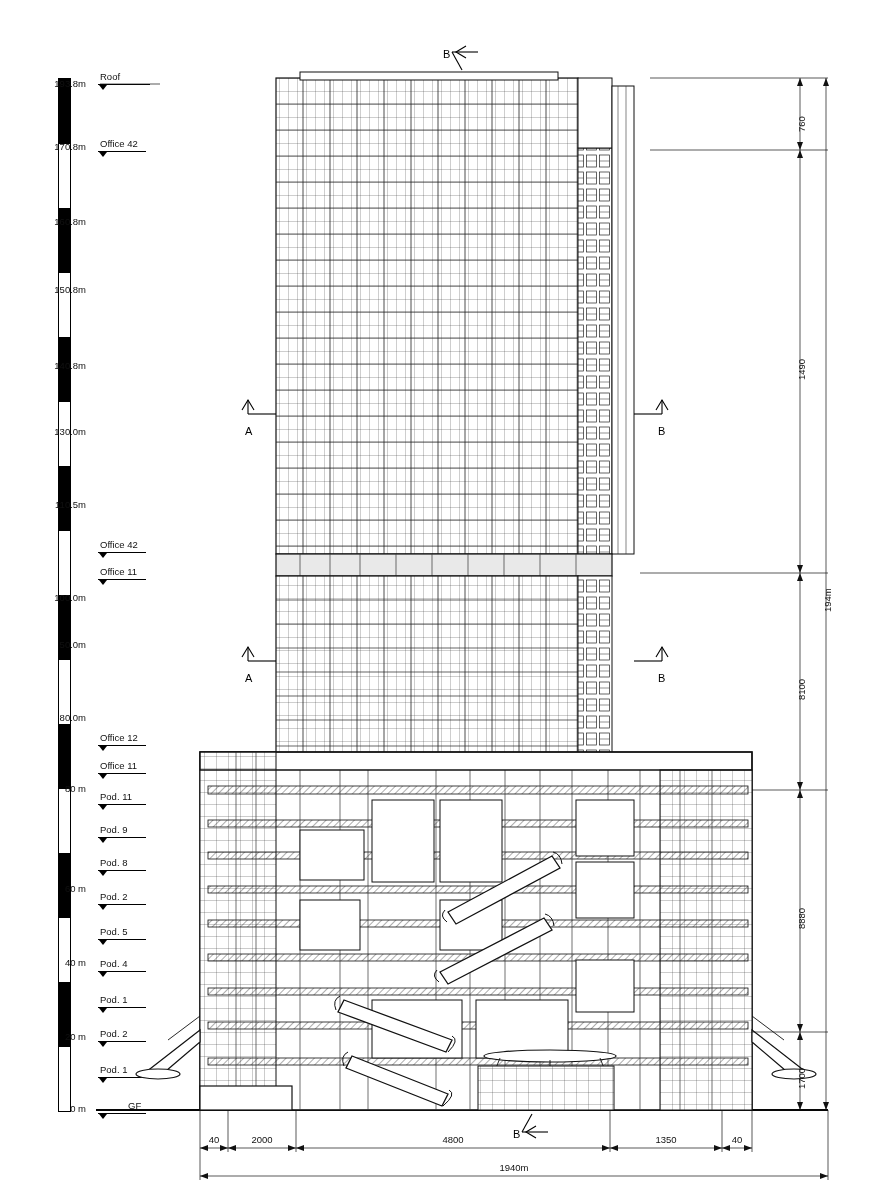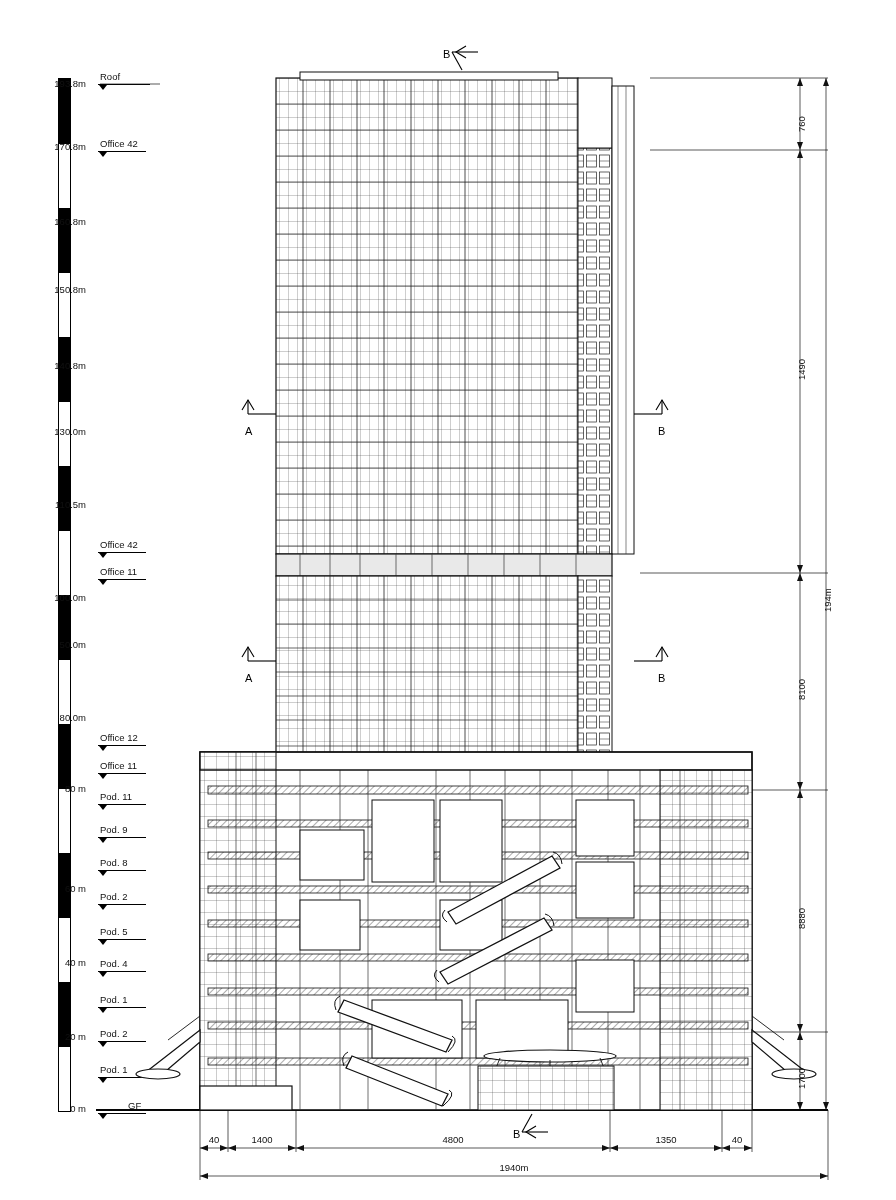--- a/index.html
+++ b/index.html
@@ -457,21 +457,21 @@
   <div id="right-dims">
       <div class="lbl vert" style="left: 797px; top: 132px;">760</div>
       <div class="lbl vert" style="left: 797px; top: 379.5px;">1490</div>
       <div class="lbl vert" style="left: 797px; top: 699.5px;">8100</div>
       <div class="lbl vert" style="left: 797px; top: 929px;">8880</div>
       <div class="lbl vert" style="left: 797px; top: 1089px;">1700</div>
       <div class="lbl vert" style="left: 823px; top: 612px;">194m</div>
     </div>
   <div id="bottom-dims">
       <div class="lbl" style="left: 198px; width: 32px; text-align: center; top: 1135px;">40</div>
-      <div class="lbl" style="left: 246px; width: 32px; text-align: center; top: 1135px;">1400</div>
+      <div class="lbl" style="left: 246px; width: 32px; text-align: center; top: 1135px;">2000</div>
       <div class="lbl" style="left: 437px; width: 32px; text-align: center; top: 1135px;">4800</div>
       <div class="lbl" style="left: 650px; width: 32px; text-align: center; top: 1135px;">1350</div>
       <div class="lbl" style="left: 721px; width: 32px; text-align: center; top: 1135px;">40</div>
       <div class="lbl" style="left: 484px; width: 60px; text-align: center; top: 1163px;">1940m</div>
     </div>
   <div id="markers">
       <div class="callout-label" style="left: 443px; top: 48px;">B</div>
       <div class="callout-label" style="left: 245px; top: 425px;">A</div>
       <div class="callout-label" style="left: 658px; top: 425px;">B</div>
       <div class="callout-label" style="left: 245px; top: 672px;">A</div>

